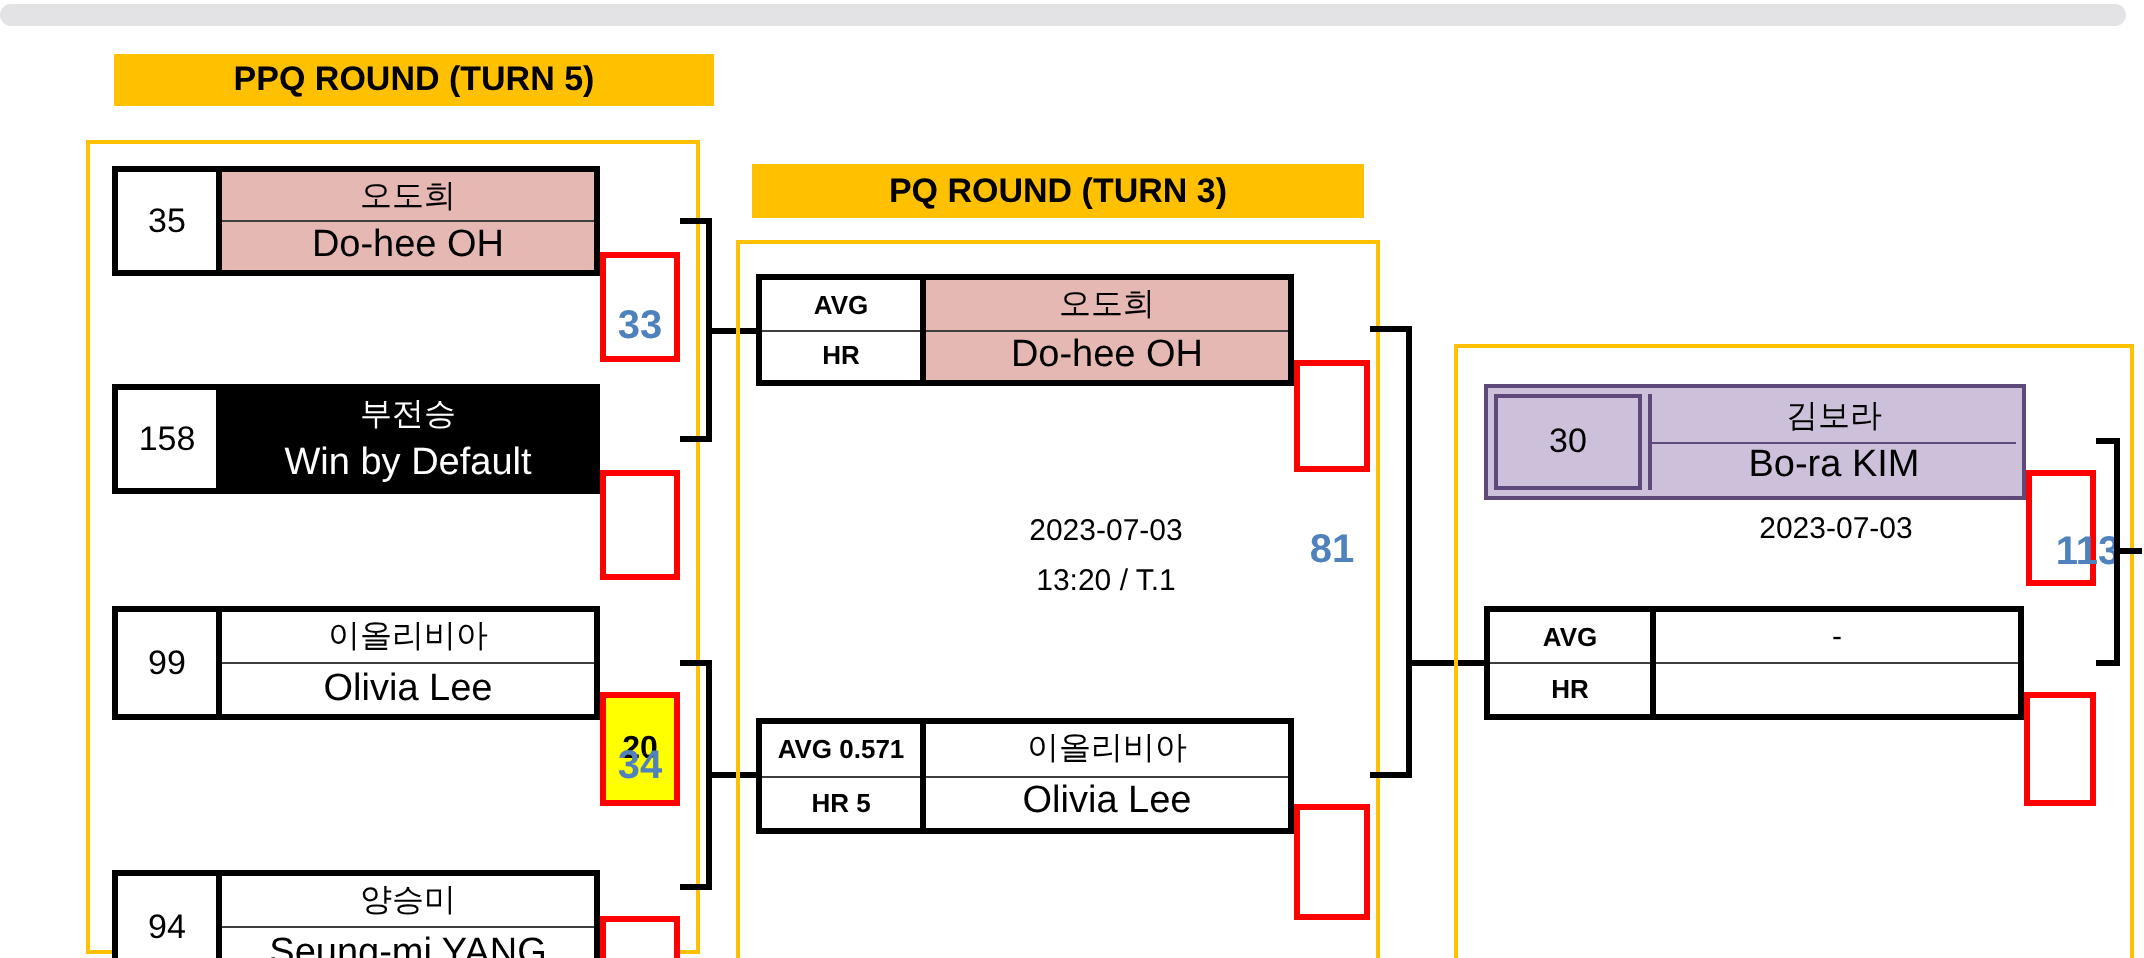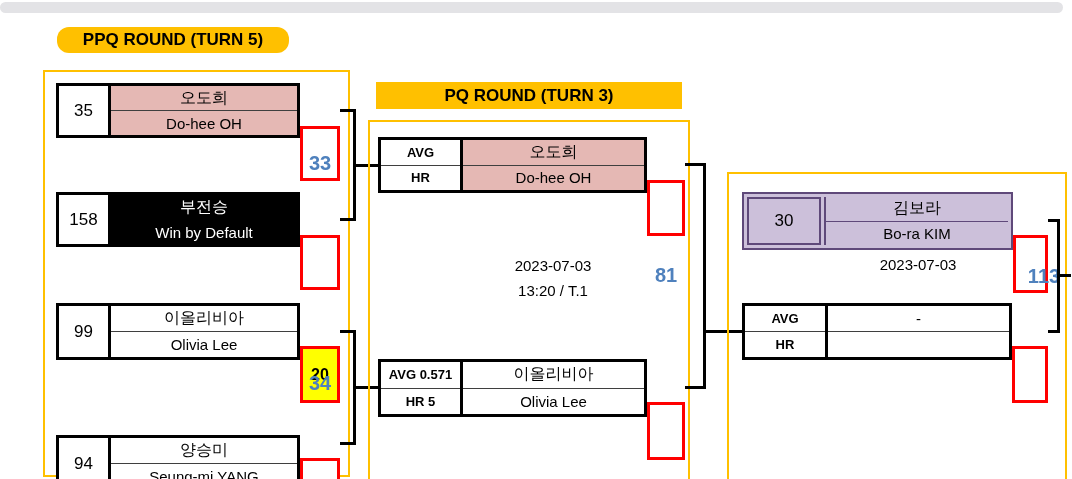--- a/index.html
+++ b/index.html
@@ -7,21 +7,21 @@
   *{box-sizing:border-box;}
   .stage{position:relative;width:1072px;height:479px;overflow:hidden;background:#fff;}
   .abs{position:absolute;}
   .topbar{background:#E3E3E6;border-radius:6px;}
   .hdr{background:#FFC000;display:flex;align-items:center;justify-content:center;font-weight:bold;font-size:17px;}
   .obox{border:2px solid #FFC000;}
   .mbox{border:3px solid #000;display:flex;background:#fff;}
   .seed{width:52px;flex:none;border-right:3px solid #000;display:flex;align-items:center;justify-content:center;font-size:17px;background:#fff;}
   .ncol{flex:1;display:flex;flex-direction:column;min-width:0;}
   .r1{flex:1;display:flex;align-items:center;justify-content:center;font-size:16px;border-bottom:1px solid #3f3f3f;white-space:nowrap;}
-  .r2{flex:1;display:flex;align-items:center;justify-content:center;font-size:15px;white-space:nowrap;}
+  .r2{flex:1;display:flex;align-items:center;justify-content:center;font-size:19px;white-space:nowrap;}
   .pink{background:#E5B8B4;}
   .blackcell{background:#000;color:#fff;}
   .blackcell .r1{border-bottom-color:transparent;}
   .scell{border:3px solid #FF0000;background:#fff;display:flex;align-items:center;justify-content:center;font-weight:bold;font-size:16px;margin-top:43px;}
   .yellowfill{background:#FFFF00;}
   .bluenum{color:#4F81BD;font-weight:bold;font-size:20px;text-align:center;}
   .dt{text-align:center;font-size:15px;line-height:25px;}
   .lcol{width:82px;flex:none;border-right:3px solid #000;display:flex;flex-direction:column;}
   .lrow{flex:1;display:flex;align-items:center;justify-content:center;font-size:13px;font-weight:600;white-space:nowrap;}
   .lrow.top{border-bottom:1px solid #3f3f3f;}
@@ -31,21 +31,21 @@
   .pncol{flex:1;margin-left:3px;border-left:2px solid #5F497A;display:flex;flex-direction:column;min-width:0;}
   .pncol .r1{border-bottom:1px solid #5F497A;}
 </style>
 </head>
 <body>
 
 <div class="stage">
 
   <div class="abs topbar" style="left:0;top:2;width:1063px;height:11px;top:2px;"></div>
 
-  <div class="abs hdr" style="left:57px;top:27px;width:232px;height:26px;border-radius:12px;">
+  <div class="abs hdr" style="left:57px;top:27px;width:300px;height:26px;">
     <span>PPQ ROUND (TURN 5)</span>
   </div>
 
   <div class="abs obox" style="left:43px;top:70px;width:307px;height:407px;"></div>
 
   <div class="abs mbox" style="left:56px;top:83px;width:244px;height:55px;">
     <div class="seed">
         <span>35</span>
       </div>
     <div class="ncol pink">

